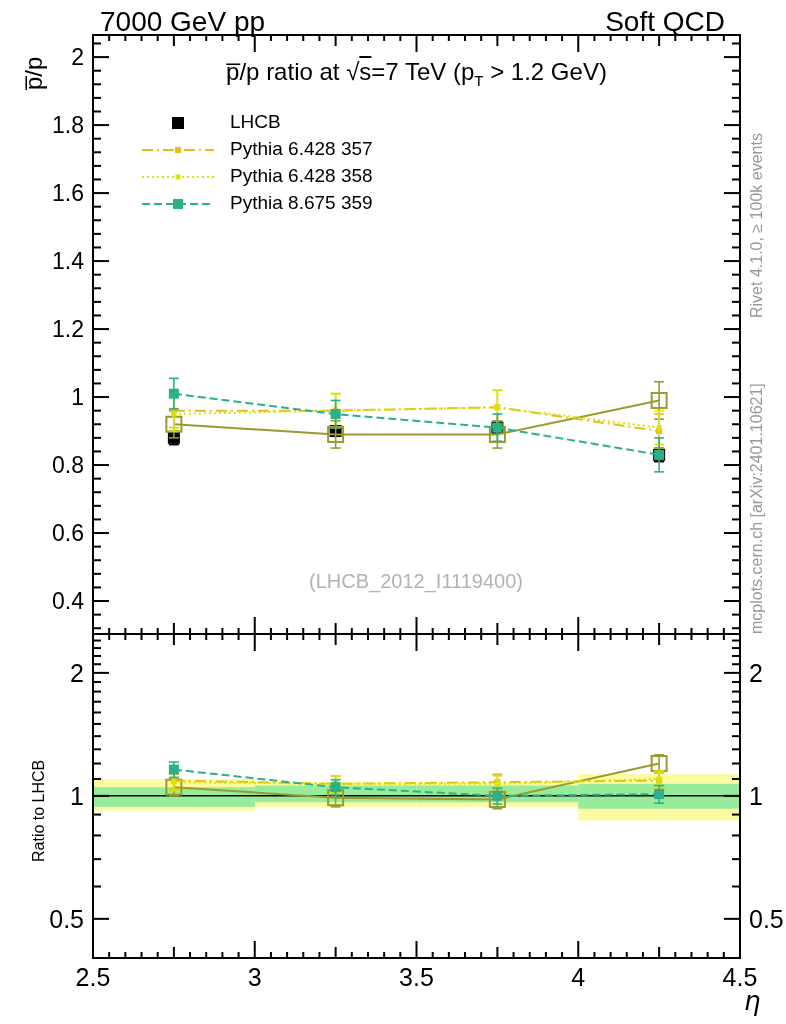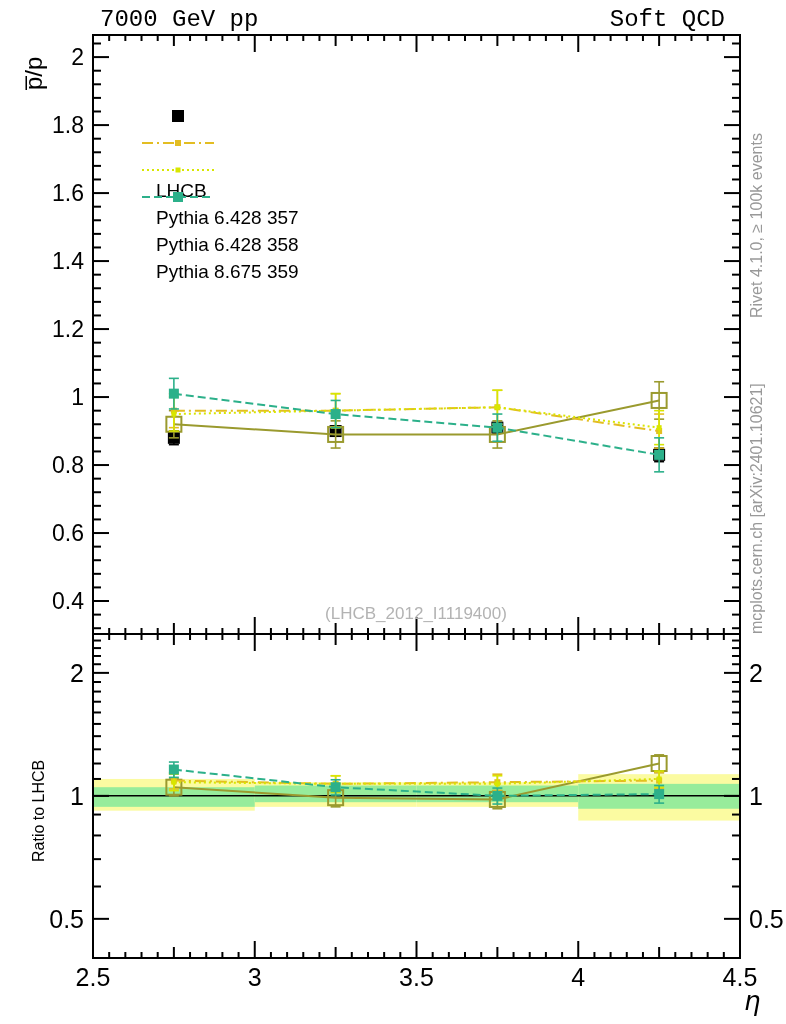--- a/index.html
+++ b/index.html
@@ -1,34 +1,34 @@
 <!DOCTYPE html>
 <html><head>
 <meta charset="utf-8">
 <style>
   html,body{margin:0;padding:0;background:#ffffff;}
   body{width:786px;height:1024px;position:relative;font-family:"Liberation Sans",sans-serif;color:#000;}
   .abs{position:absolute;}
   .vtext{position:absolute;white-space:nowrap;transform:rotate(-90deg);transform-origin:left top;}
   #figure{width:786px;height:1024px;position:relative;}
   #plot-canvas{position:absolute;left:0;top:0;}
-  .hdr{font-size:24px;font-family:Liberation Mono, monospace;}
+  .hdr{font-size:28px;}
   #header-left{left:100px;top:6px;}
   #header-right{top:6px;right:61px;}
   #plot-title{left:93px;top:58px;width:647px;text-align:center;font-size:24px;}
   #plot-title .sqrt-arg{text-decoration:overline;}
   #plot-title sub{font-size:15px;}
   #ylabel-main{left:20px;top:90px;font-size:24px;}
   #ylabel-ratio{left:30px;top:862px;font-size:16px;}
   #xlabel{left:744px;top:986px;font-size:26px;font-style:italic;font-family:"DejaVu Sans",sans-serif;}
   #rivet-note{left:748px;top:318px;font-size:16px;color:#999;}
   #mcplots-note{left:748px;top:634px;font-size:16px;color:#999;}
-  #watermark{left:416px;top:604px;transform:translateX(-50%);font-size:17px;color:#b3b3b3;}
+  #watermark{left:416px;top:570px;transform:translateX(-50%);font-size:20px;color:#b3b3b3;}
   #legend{left:141px;top:106px;}
-  .legend-row{display:flex;align-items:flex-start;height:27px;flex-direction:column;}
+  .legend-row{display:flex;align-items:flex-end;height:27px;}
   .legend-row svg{width:74px;height:20px;flex:0 0 74px;}
   .legend-label{margin-left:15px;font-size:19px;}
   svg text{font-family:"Liberation Sans",sans-serif;}
 </style>
 </head>
 <body>
 
 <div id="figure">
 
   <svg id="plot-canvas" width="786" height="1024">
@@ -529,20 +529,21 @@
         <line x1="659.125" y1="803.1089688238661" x2="659.125" y2="785.527311448618" stroke="#2cb08a" stroke-width="1.6"></line>
         <line x1="654.125" y1="803.1089688238661" x2="664.125" y2="803.1089688238661" stroke="#2cb08a" stroke-width="1.6"></line>
         <line x1="654.125" y1="785.527311448618" x2="664.125" y2="785.527311448618" stroke="#2cb08a" stroke-width="1.6"></line>
         <rect x="654.125" y="789.1004563869061" width="10" height="10" fill="#2cb08a"></rect>
       </g>
     </svg>
 
   <div class="abs hdr" id="header-left">7000 GeV pp</div>
   <div class="abs hdr" id="header-right">Soft QCD</div>
 
+  <div class="abs" id="plot-title"><span>p̅/p ratio at </span><span>√</span><span class="sqrt-arg">s</span><span>=7 TeV (p</span><sub>T</sub><span> &gt; 1.2 GeV)</span></div>
 
   <div class="vtext" id="ylabel-main">p̅/p</div>
   <div class="vtext" id="ylabel-ratio">Ratio to LHCB</div>
   <div class="abs" id="xlabel">η</div>
 
   <div class="vtext" id="rivet-note">Rivet 4.1.0, ≥ 100k events</div>
   <div class="vtext" id="mcplots-note">mcplots.cern.ch [arXiv:2401.10621]</div>
   <div class="abs" id="watermark">(LHCB_2012_I1119400)</div>
 
   <div class="abs" id="legend">

